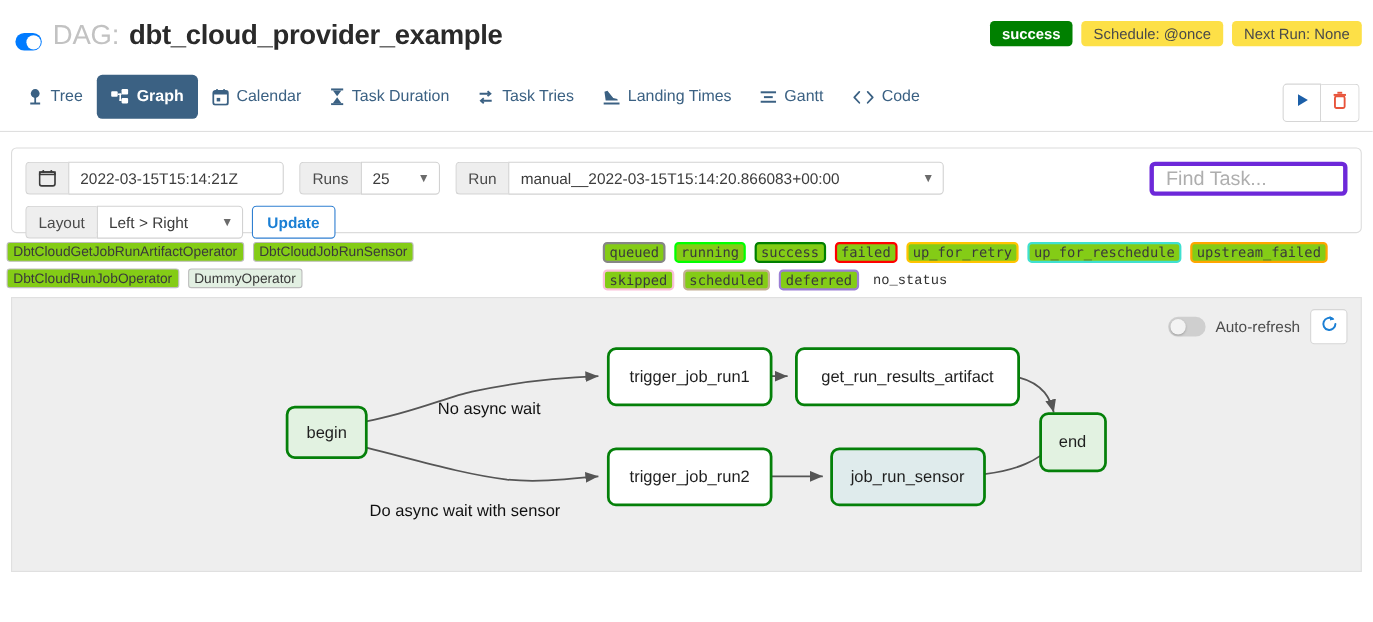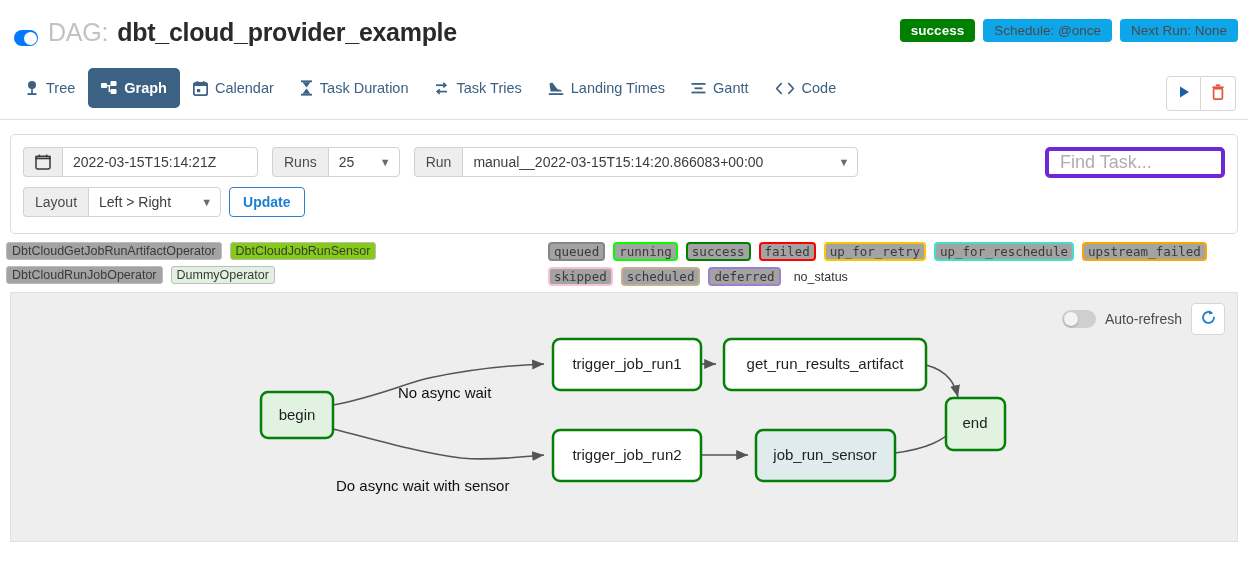--- a/index.html
+++ b/index.html
@@ -61,21 +61,21 @@
     align-items: center;
     gap: 8px;
   }
   .pill {
     display: inline-flex;
     align-items: center;
     height: 23px;
     padding: 0 11px;
     border-radius: 4px;
     font-size: 13.5px;
-    background: #0ea5e9;
+    background: #fde047;
     color: #4a4a4a;
     white-space: nowrap;
   }
   .pill.success {
     background: #008000;
     color: #ffffff;
     font-weight: bold;
   }
 
   
@@ -122,21 +122,21 @@
   .icon-btn.left  { border-radius: 4px 0 0 4px; }
   .icon-btn.right { border-radius: 0 4px 4px 0; border-left: none; }
 
   
   .filter-panel {
     margin: 14px 10px 0 10px;
     border: 1px solid #dcdcdc;
     border-radius: 5px;
     padding: 12px;
     position: relative;
-    height: 100px;
+    height: 78px;
   }
   .filter-row {
     display: flex;
     align-items: center;
     gap: 0;
     margin-bottom: 10px;
   }
   .grp { display: flex; align-items: stretch; }
   .addon {
     height: 30px;
@@ -211,38 +211,38 @@
   }
   .legend-ops { left: 6px; top: 8px; width: 530px; }
   .legend-states { left: 548px; top: 8px; width: 700px; }
   .chip {
     display: inline-flex;
     align-items: center;
     height: 18px;
     padding: 0 5px;
     border: 1px solid #bdbdbd;
     border-radius: 3px;
-    background: #a3a3a3;
+    background: #84cc16;
     font-size: 12.5px;
     color: #3a3a3a;
     white-space: nowrap;
     cursor: pointer;
   }
   .chip.state {
     border-width: 2px;
     border-radius: 4px;
     height: 19px;
     font-size: 12.5px;
     font-family: "DejaVu Sans Mono", monospace;
     padding: 0 4px;
   }
   .chip.plain {
     border: none;
     background: transparent;
-    font-family: Liberation Sans, sans-serif;
+    font-family: Liberation Mono, monospace;
     font-size: 12.5px;
     color: #333;
   }
 
   
   .graph {
     margin: 2px 10px 0 10px;
     height: 250px;
     background: #eeeeee;
     border: 1px solid #e0e0e0;

